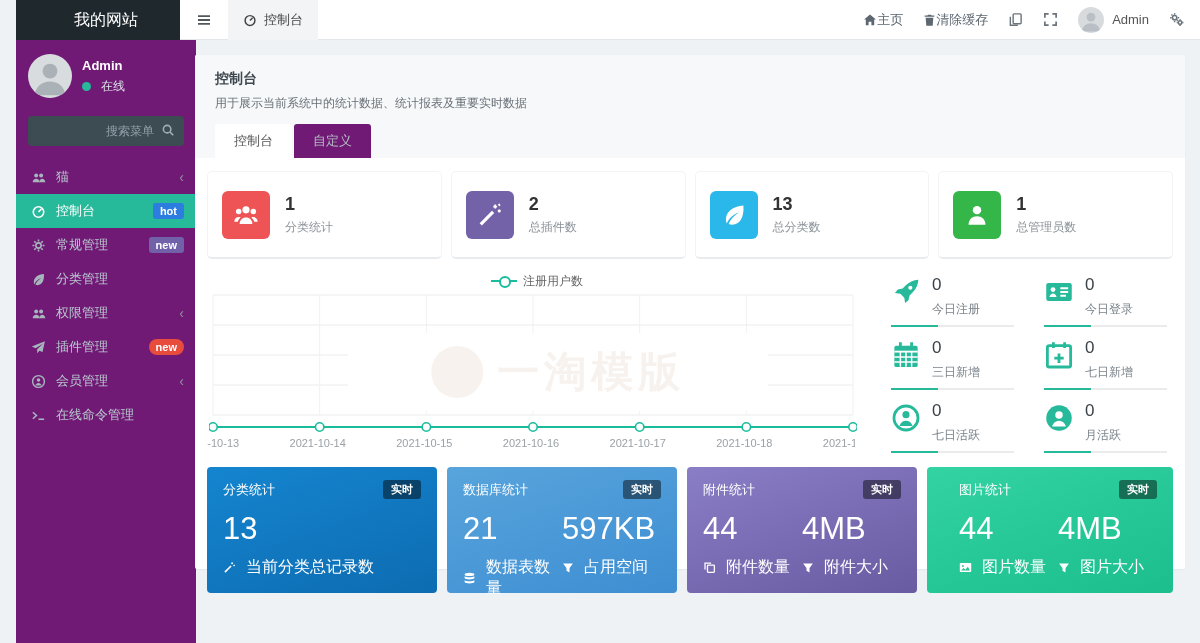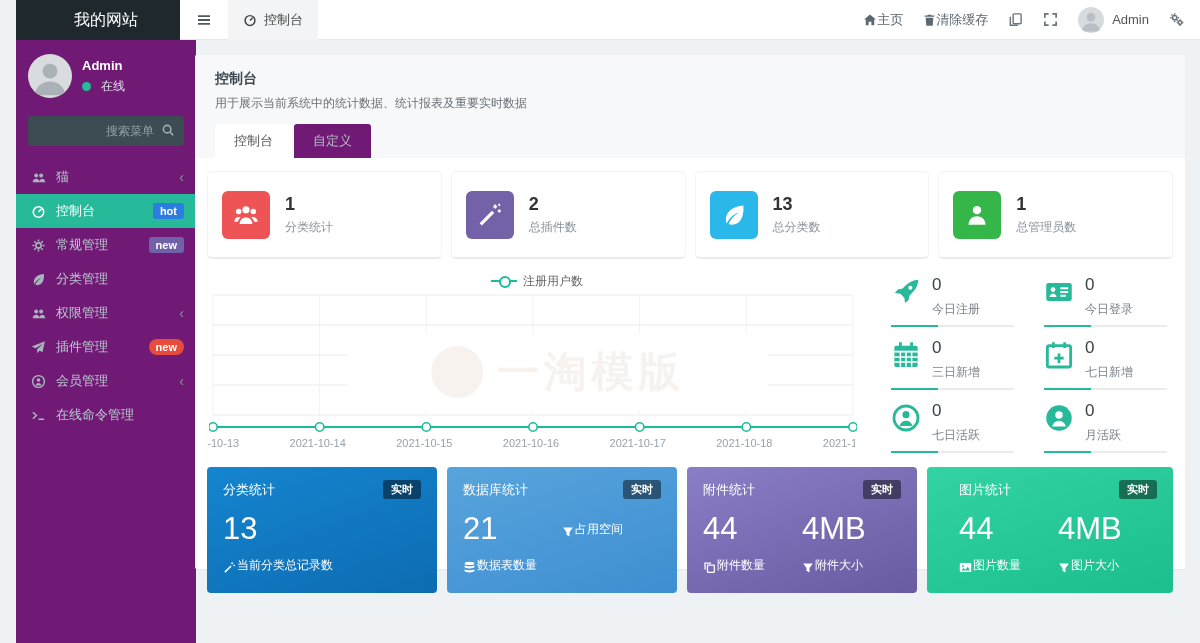--- a/index.html
+++ b/index.html
@@ -85,21 +85,21 @@
   .bcard { flex:1; height:126px; border-radius:4px; color:#fff; padding:13px 16px; position:relative; }
   .bcard.c1 { background:linear-gradient(160deg,#1585cf 0%,#0d6cb2 100%); }
   .bcard.c2 { background:linear-gradient(160deg,#58a4dc 0%,#3e8ed2 100%); }
   .bcard.c3 { background:linear-gradient(160deg,#8a7ec6 0%,#695ba2 100%); }
   .bcard.c4 { background:linear-gradient(160deg,#33d3a3 0%,#1cbe8e 100%);padding-left:32px; }
   .bc-head { display:flex; align-items:center; justify-content:space-between; font-size:13px; }
   .bc-badge { background:rgba(0,0,0,0.45); font-size:11px; font-weight:bold; padding:2px 8px; border-radius:3px;margin-left:14px; }
   .bc-metrics { display:flex; margin-top:12px; }
   .bc-metric { flex:1; }
   .bc-val { font-size:31px; }
-  .bc-lab { display:flex; align-items:flex-end; gap:1px; font-size:12px; margin-top:10px; }
+  .bc-lab { display:flex; align-items:center; gap:10px; font-size:16px; margin-top:10px; }
   .bc-lab svg { flex-shrink:0; }
 </style>
 </head>
 <body>
 
 <div class="sidebar">
   <div class="site-title">我的网站</div>
 
   <div class="user-block">
     <div class="avatar">
@@ -525,20 +525,21 @@
             <div class="bc-lab">
               <svg width="13" height="13" viewBox="0 0 16 16" fill="#fff">
                   <ellipse cx="8" cy="3" rx="6" ry="2"></ellipse>
                   <path d="M2 5.2c1.2.9 3.4 1.4 6 1.4s4.8-.5 6-1.4v2.6c-1.2.9-3.4 1.4-6 1.4S3.2 8.7 2 7.8z"></path>
                   <path d="M2 10c1.2.9 3.4 1.4 6 1.4s4.8-.5 6-1.4v2.6c-1.2.9-3.4 1.4-6 1.4S3.2 13.5 2 12.6z"></path>
                 </svg>
               <span>数据表数量</span>
             </div>
           </div>
           <div class="bc-metric">
+            <div class="bc-val">597KB</div>
             <div class="bc-lab">
               <svg width="12" height="12" viewBox="0 0 16 16" fill="#fff">
                   <path d="M1.5 2h13L10 8v6L6 11.8V8z"></path>
                 </svg>
               <span>占用空间</span>
             </div>
           </div>
         </div>
       </div>
 

